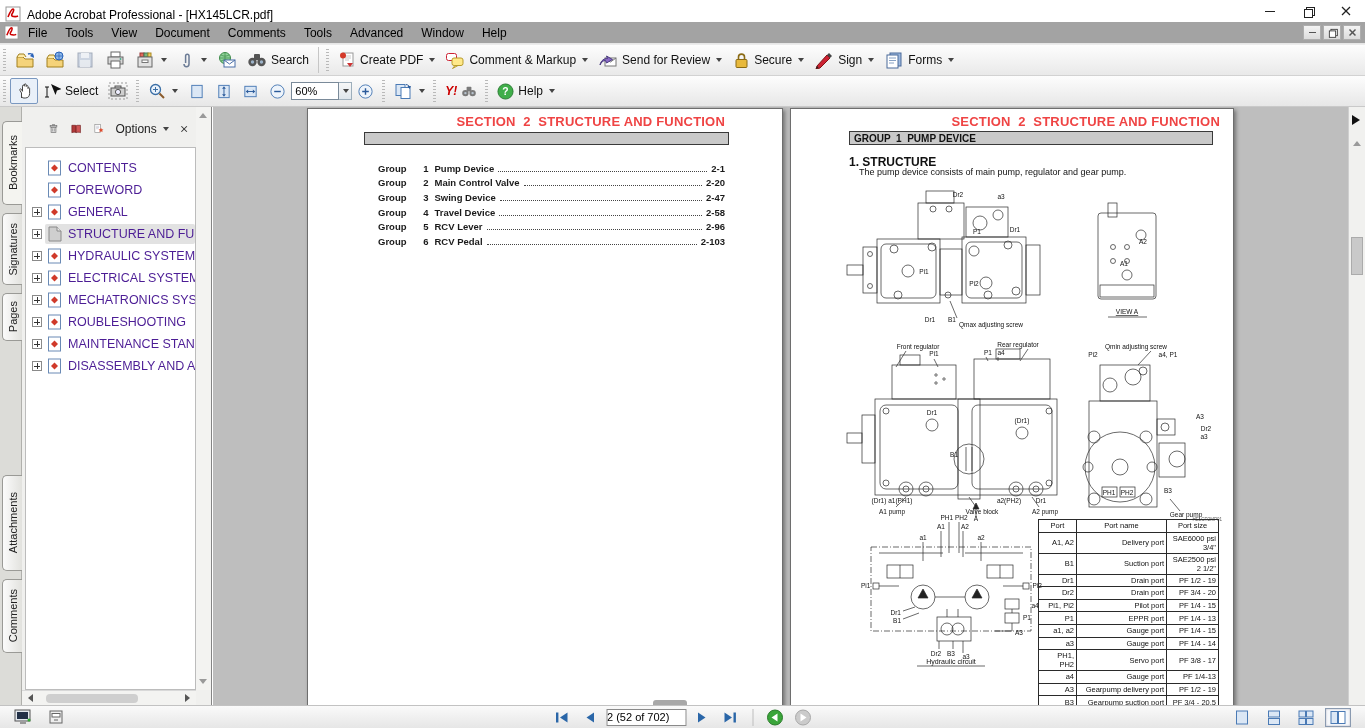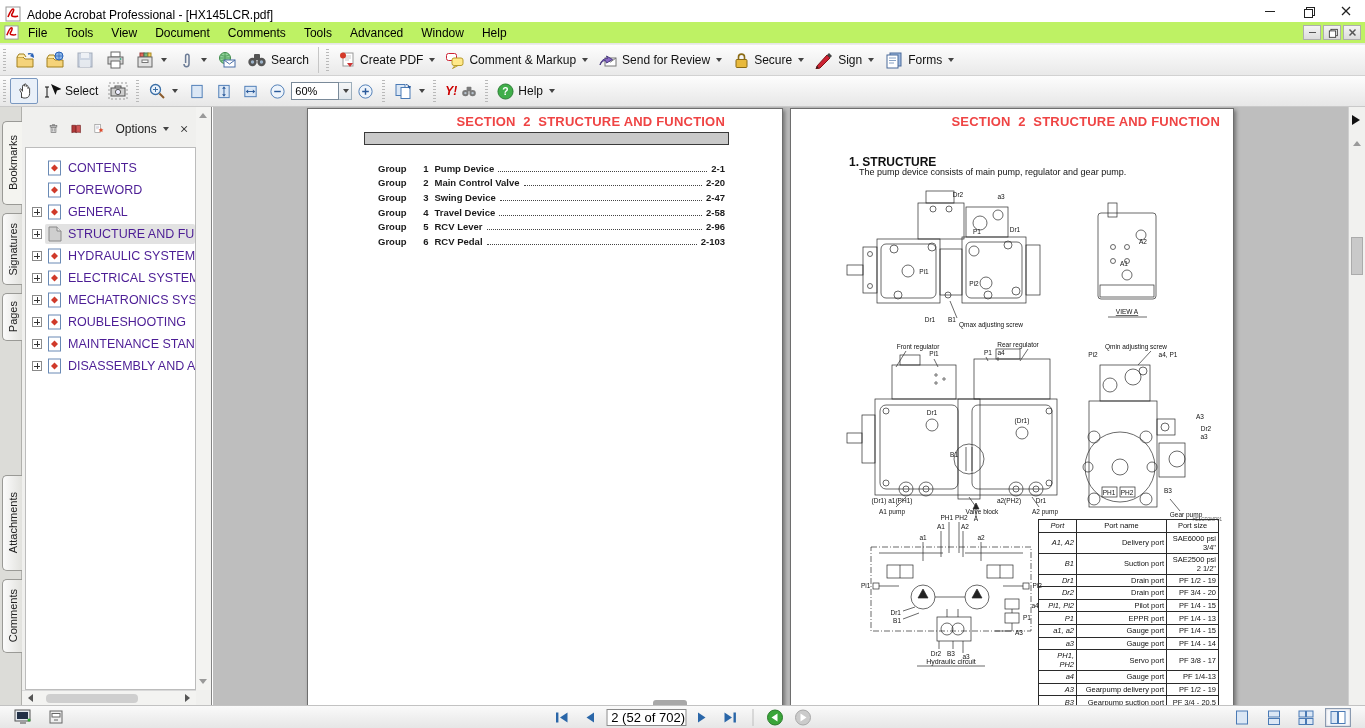--- a/index.html
+++ b/index.html
@@ -10,21 +10,21 @@
   .titlebar { position:absolute; left:0; top:0; width:1365px; height:22px; background:#fff; display:flex; align-items:flex-end; padding-left:5px; }
   .titlebar .tb-title { margin-left:6px; font-size:12px; color:#000; }
   .tb-controls { margin-left:auto; display:flex; height:100%; }
   .wbtn { width:38px; height:22px; display:flex; align-items:center; justify-content:center; cursor:default; }
   .min-glyph { width:10px; height:1px; background:#222; display:inline-block; }
   .restore-glyph { position:relative; width:9px; height:9px; }
   .restore-glyph::before { content:""; position:absolute; left:2px; top:0; width:7px; height:7px; border:1px solid #222; background:#fff; }
   .restore-glyph::after { content:""; position:absolute; left:0; top:2px; width:7px; height:7px; border:1px solid #222; background:#fff; }
 
   
-  .menubar { position:absolute; left:0; top:22px; width:1365px; height:22px; background:#bef264; display:flex; align-items:center; padding-left:4px; border-bottom:1px solid #e6e6e6; }
+  .menubar { position:absolute; left:0; top:22px; width:1365px; height:22px; background:#a3a3a3; display:flex; align-items:center; padding-left:4px; border-bottom:1px solid #e6e6e6; }
   .menu-item { padding:2px 9px; font-size:12px; color:#000; cursor:default; }
   .doc-controls { margin-left:auto; display:flex; gap:2px; padding-right:4px; }
   .dbtn { width:18px; height:15px; background:linear-gradient(#f4f4f4,#dcdcdc); border:1px solid #aeaeae; display:flex; align-items:center; justify-content:center; }
 
   
   .toolbar1 { position:absolute; left:0; top:44px; width:1365px; height:32px; background:linear-gradient(#fdfdfd,#e9e9e9); border-top:1px solid #ececec; border-bottom:1px solid #d2d2d2; display:flex; align-items:center; }
   .toolbar2 { position:absolute; left:0; top:76px; width:1365px; height:31px; background:linear-gradient(#fdfdfd,#e7e7e7); border-bottom:1px solid #c9c9c9; display:flex; align-items:center; }
   .grip { width:3px; height:22px; margin:0 4px 0 3px; background:repeating-linear-gradient(180deg,#b9b9b9 0 1px,transparent 1px 3px); }
   .tsep { width:1px; height:26px; background:#c6c6c6; margin:0 4px; }
   .tbtn { height:26px; display:flex; align-items:center; gap:4px; padding:0 4px; border:1px solid transparent; border-radius:2px; font-size:12px; white-space:nowrap; cursor:default; }
@@ -85,30 +85,30 @@
   .fig { position:absolute; }
   .fig svg { overflow:visible; }
   .fig .ln { stroke:#2a2a2a; stroke-width:.7; fill:none; }
   .lbl { font-size:6.5px; fill:#111; font-family:"Liberation Sans",sans-serif; }
   .lbl-u { text-decoration:underline; }
   .wm { font-size:4.5px; fill:#666; }
 
   .port-table { position:absolute; left:247px; top:410px; border-collapse:collapse; }
   .port-table th,.port-table td { border:1px solid #2a2a2a; font-size:7.5px; font-weight:normal; padding:1px 2px; height:12.6px; color:#111;text-align:right; }
   .port-table th { text-align:center; }
-  .pt-port { width:38px; text-align:center;font-style:italic; }
+  .pt-port { width:38px; text-align:center; }
   .pt-name { width:90px; text-align:left; }
   .pt-size { width:52px; text-align:center; }
 
   
   .statusbar { position:absolute; left:0; bottom:0; width:1365px; height:23px; background:linear-gradient(#fafafa,#e6e6e6); border-top:1px solid #c2c2c2; display:flex; align-items:center; }
   .sb-left { display:flex; gap:16px; padding-left:14px; align-items:center; }
   .sb-center { position:absolute; left:50%; transform:translateX(-50%); display:flex; align-items:center; gap:4px; }
   .navbtn { width:24px; height:19px; display:flex; align-items:center; justify-content:center; border:1px solid transparent; border-radius:2px; }
-  .page-input { width:80px; height:17px; border:1px solid #8a8a8a; text-align:right; font-size:13px; font-family:"Liberation Sans",sans-serif; }
+  .page-input { width:80px; height:17px; border:1px solid #8a8a8a; text-align:left; font-size:11px; font-family:"Liberation Sans",sans-serif; }
   .sb-sep { width:1px; height:17px; background:#bdbdbd; margin:0 6px; }
   .sb-right { margin-left:auto; display:flex; gap:6px; align-items:center; padding-right:14px; }
   .layoutbtn { width:26px; height:19px; display:flex; align-items:center; justify-content:center; border:1px solid transparent; }
   .layoutbtn.selected { border:1px solid #8a9ab0; background:#f6f8fb; box-shadow:inset 0 0 2px #aab; }
 </style>
 </head>
 <body>
 
 <div class="titlebar">
   <svg width="16" height="16" viewBox="0 0 16 16">
@@ -571,20 +571,23 @@
             <span class="toc-no">6</span>
             <span>RCV Pedal</span>
             <span class="toc-leader"></span>
             <span>2-103</span>
           </div>
       </div>
     </div>
 
     <div class="page page-right">
       <div class="pg-title" style="right:13px;top:5px;">SECTION  2  STRUCTURE AND FUNCTION</div>
+      <div class="pg-bar" style="left:58px;width:364px;top:22px;height:14px;">
+          <div class="grp-txt">GROUP  1  PUMP DEVICE</div>
+        </div>
       <div class="struct-h">1. STRUCTURE</div>
       <div class="struct-b">The pump device consists of main pump, regulator and gear pump.</div>
 
       <div class="fig" style="left:55px;top:78px;">
         <svg width="320" height="158" viewBox="0 0 320 158">
           <g class="ln">
             <rect x="1" y="78" width="16" height="10"></rect>
               <rect x="17" y="60" width="14" height="46"></rect>
             <circle cx="24" cy="67" r="2.5"></circle>
               <circle cx="24" cy="99" r="2.5"></circle>

